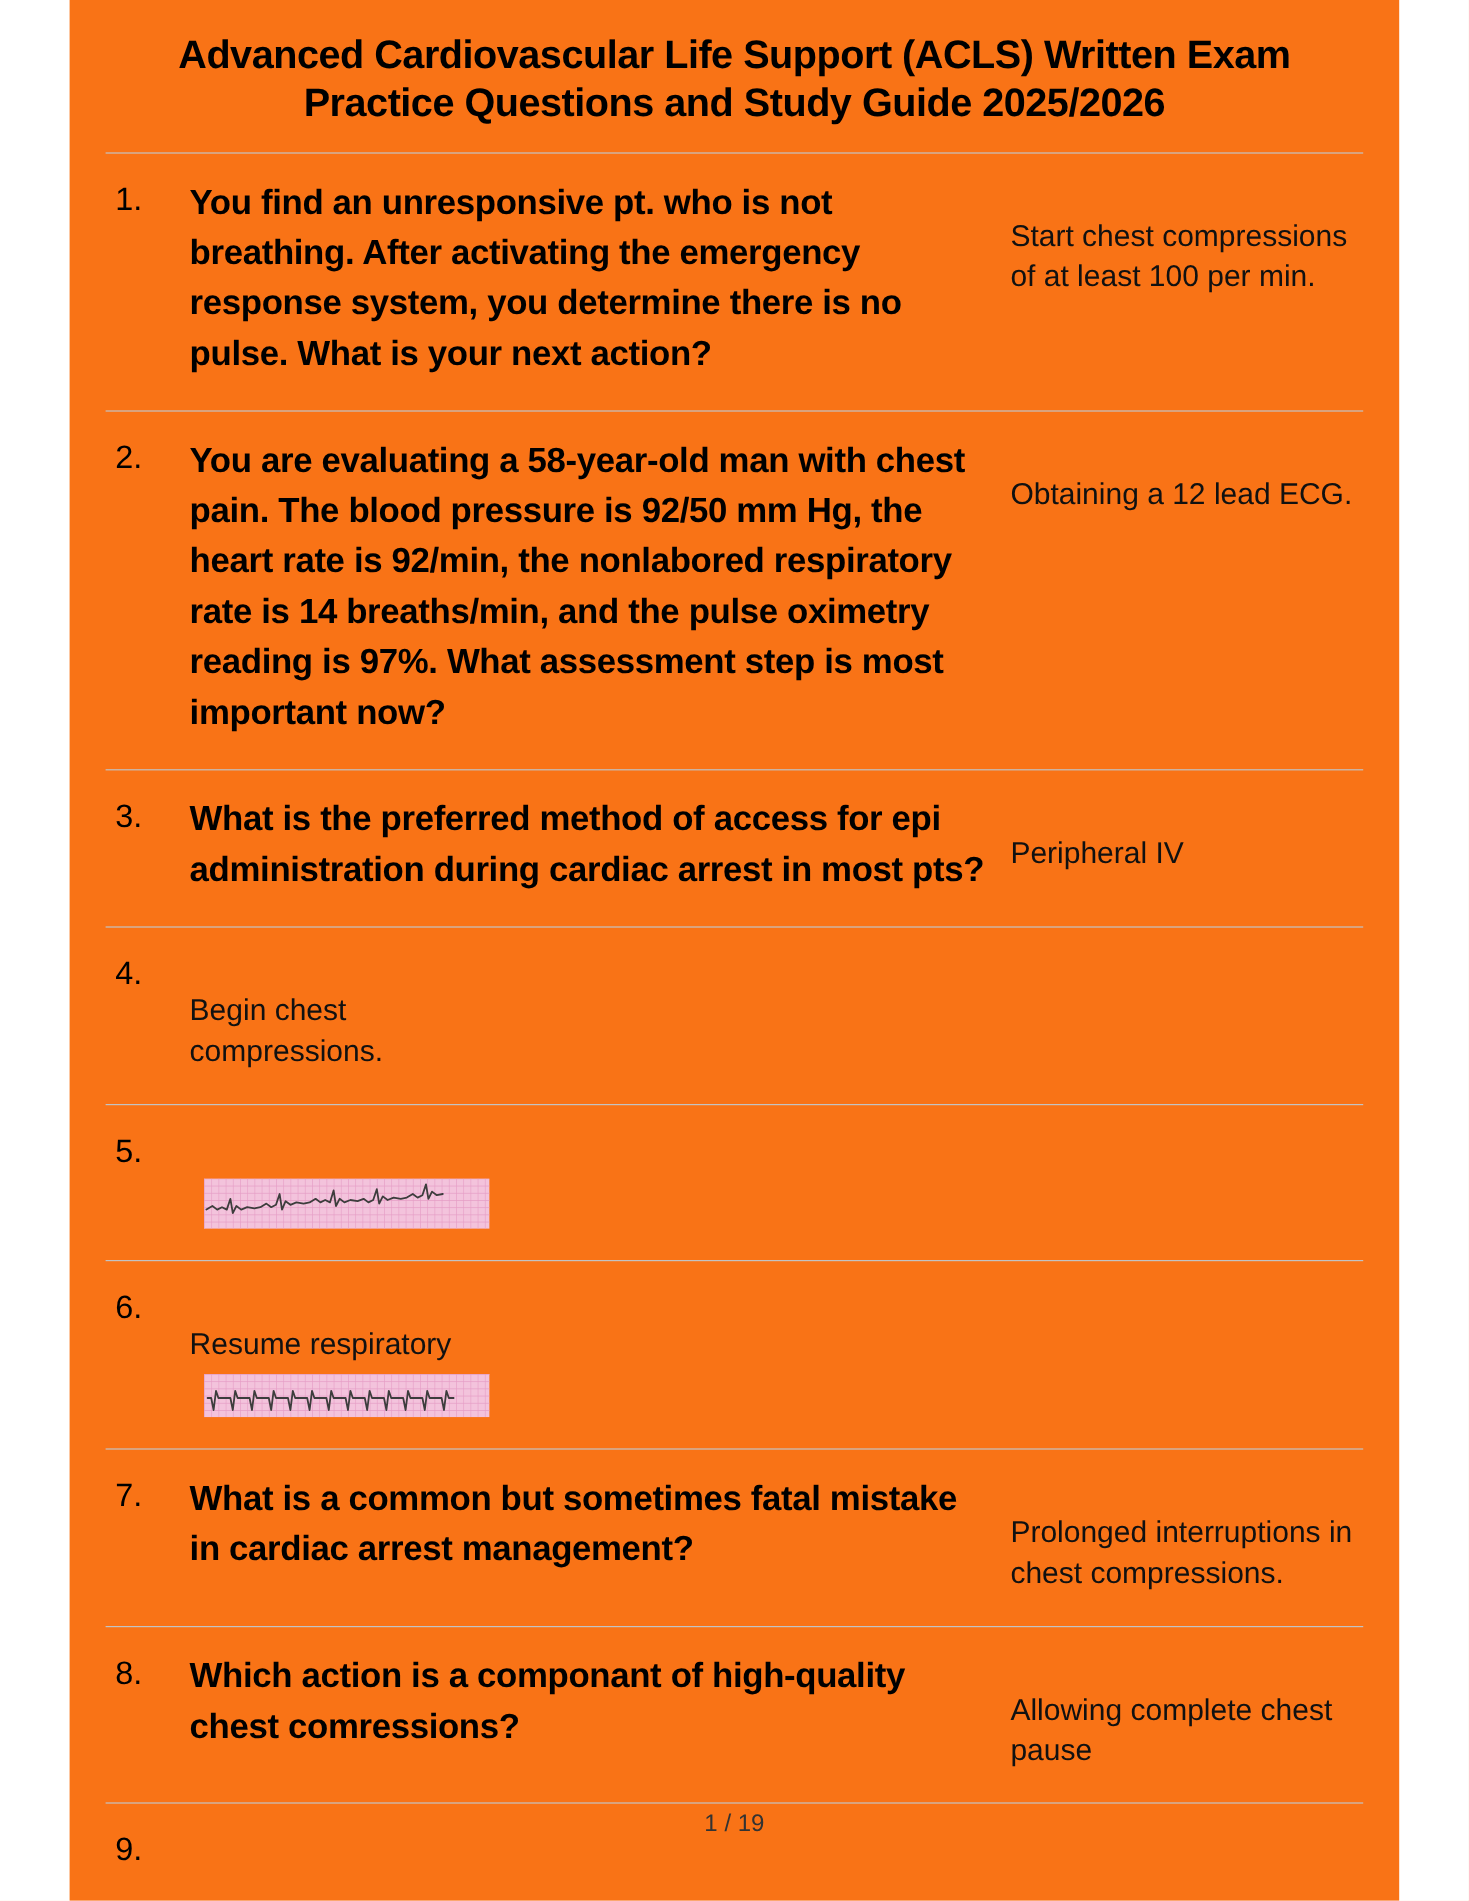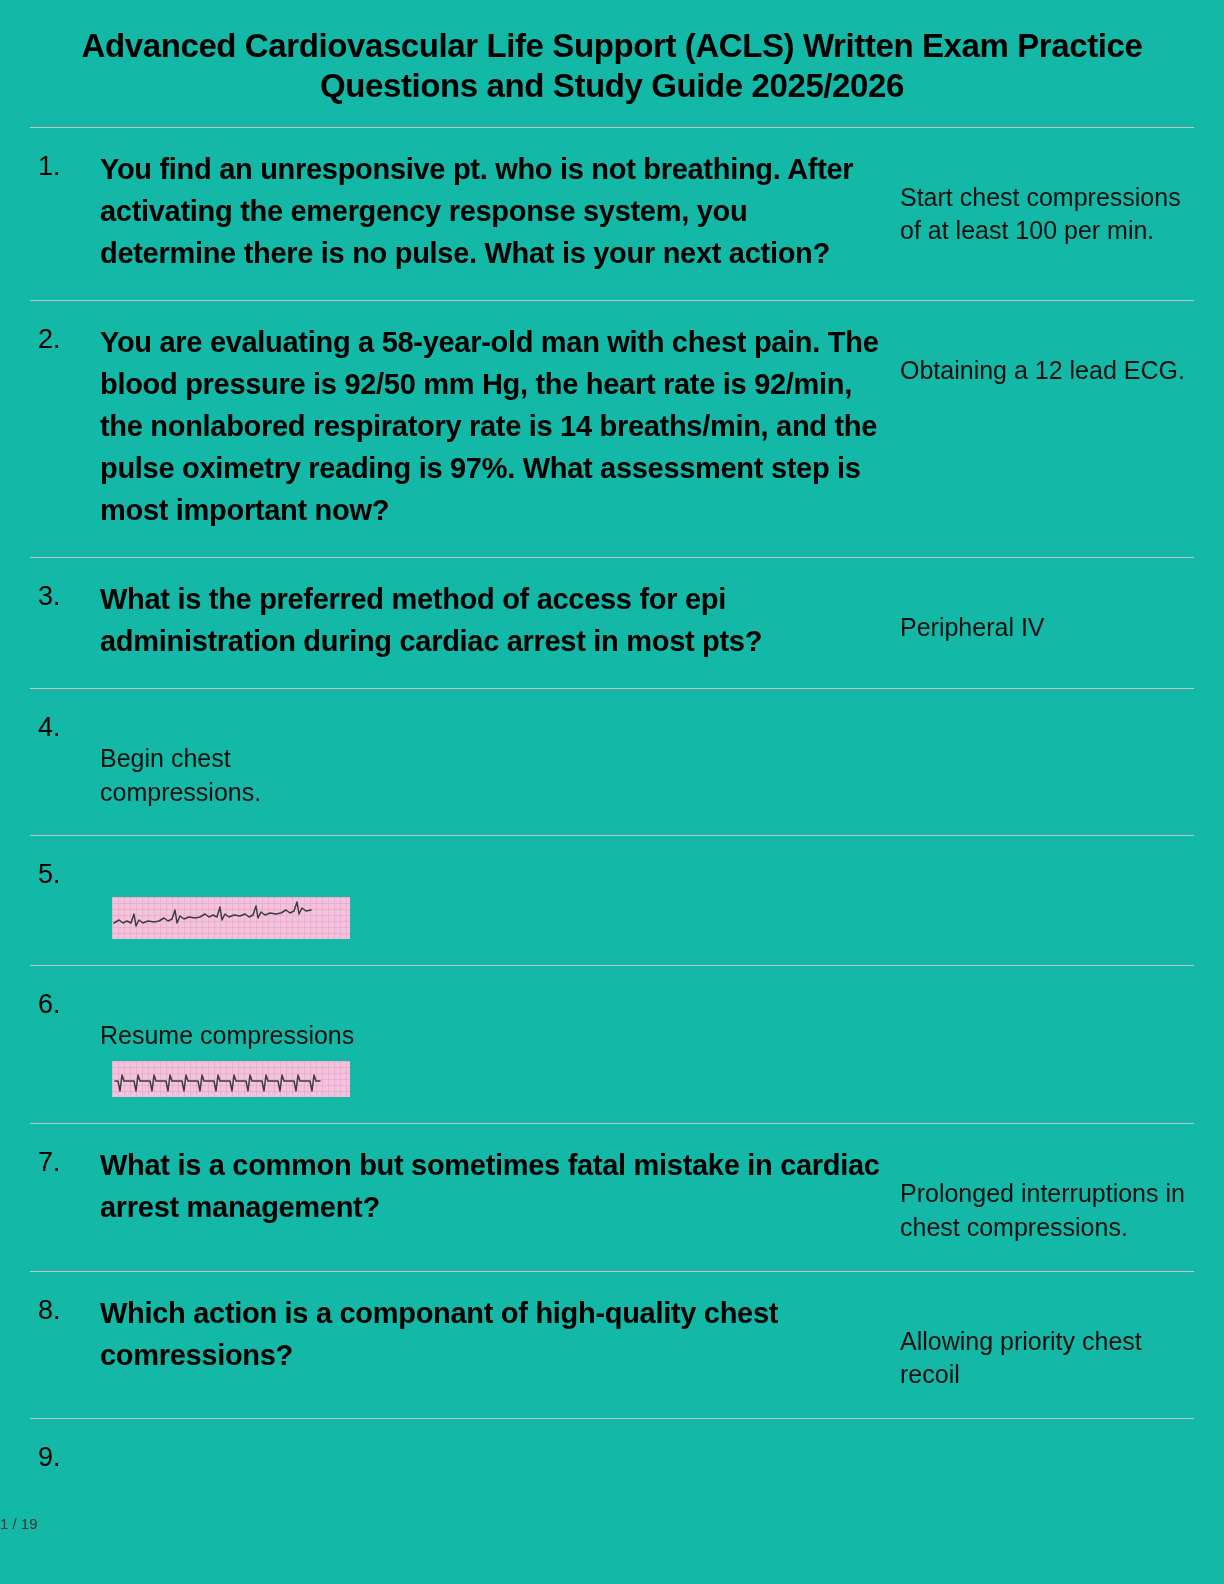--- a/index.html
+++ b/index.html
@@ -4,24 +4,24 @@
 <style>
   html, body {
     margin: 0;
     padding: 0;
     background: #ffffff;
     font-family: "Liberation Sans", sans-serif;
     color: #000000;
   }
   .page {
     position: relative;
-    width: 1224px;
+    width: 1108px;
     height: 1584px;
     margin: 0 auto;
-    background: #14b8a6;
+    background: #f97316;
     overflow: hidden;
   }
   .inner {
     padding: 22px 30px 0 30px;
   }
   .title {
     text-align: center;
     font-weight: bold;
     font-size: 33px;
     line-height: 1.22;
@@ -70,21 +70,22 @@
   }
   .ecg {
     display: block;
     margin: 8px 0 0 12px;
   }
   .footer {
     position: absolute;
     bottom: 52px;
     left: 0;
     width: 100%;
-    font-size: 15px;
+    text-align: center;
+    font-size: 20px;
     color: #333333;
   }
 </style>
 </head>
 <body>
 
 <div class="page">
   <div class="inner">
 
     <div class="title">Advanced Cardiovascular Life Support (ACLS) Written Exam Practice Questions and Study Guide 2025/2026</div>
@@ -129,21 +130,21 @@
                    l5 -3 4 3 4 -2 4 2 3 -10 2 13 3 -6 4 3 5 -2 6 1
                    l5 -2 4 3 4 -2 3 -9 2 12 3 -6 4 3 5 -2 6 1 5 -1
                    l5 -3 4 3 4 -2 3 -9 2 12 3 -6 4 3 5 -1" stroke="#3d3d3d"></path>
         </svg>
       </div>
     </div>
 
     <div class="qa-row">
       <div class="num">6.</div>
       <div class="answer">
-        <span>Resume compressions</span>
+        <span>Resume respiratory</span>
         <svg class="ecg" width="238" height="36" viewBox="0 0 238 36">
           <defs>
             <pattern id="grid6" width="6" height="6" patternUnits="userSpaceOnUse">
               <path d="M6 0 H0 V6" fill="none" stroke-width="1" stroke="#e59cc5"></path>
             </pattern>
           </defs>
           <rect x="0" y="0" width="238" height="36" fill="#f3c3dc"></rect>
           <rect x="0" y="0" width="238" height="36" fill="url(#grid6)"></rect>
           <path fill="none" stroke-width="1.5" stroke-linejoin="round" stroke-linecap="round" d="M3 20 l3 0 2 10 2 -16 2 6 7 0
                    l3 0 2 10 2 -16 2 6 7 0
@@ -164,21 +165,21 @@
 
     <div class="qa-row">
       <div class="num">7.</div>
       <div class="question">What is a common but sometimes fatal mistake in cardiac arrest management?</div>
       <div class="answer">Prolonged interruptions in chest compressions.</div>
     </div>
 
     <div class="qa-row">
       <div class="num">8.</div>
       <div class="question">Which action is a componant of high-quality chest comressions?</div>
-      <div class="answer">Allowing priority chest recoil</div>
+      <div class="answer">Allowing complete chest pause</div>
     </div>
 
     <div class="qa-row">
       <div class="num">9.</div>
       <div class="question"></div>
       <div class="answer"></div>
     </div>
 
   </div>
 

